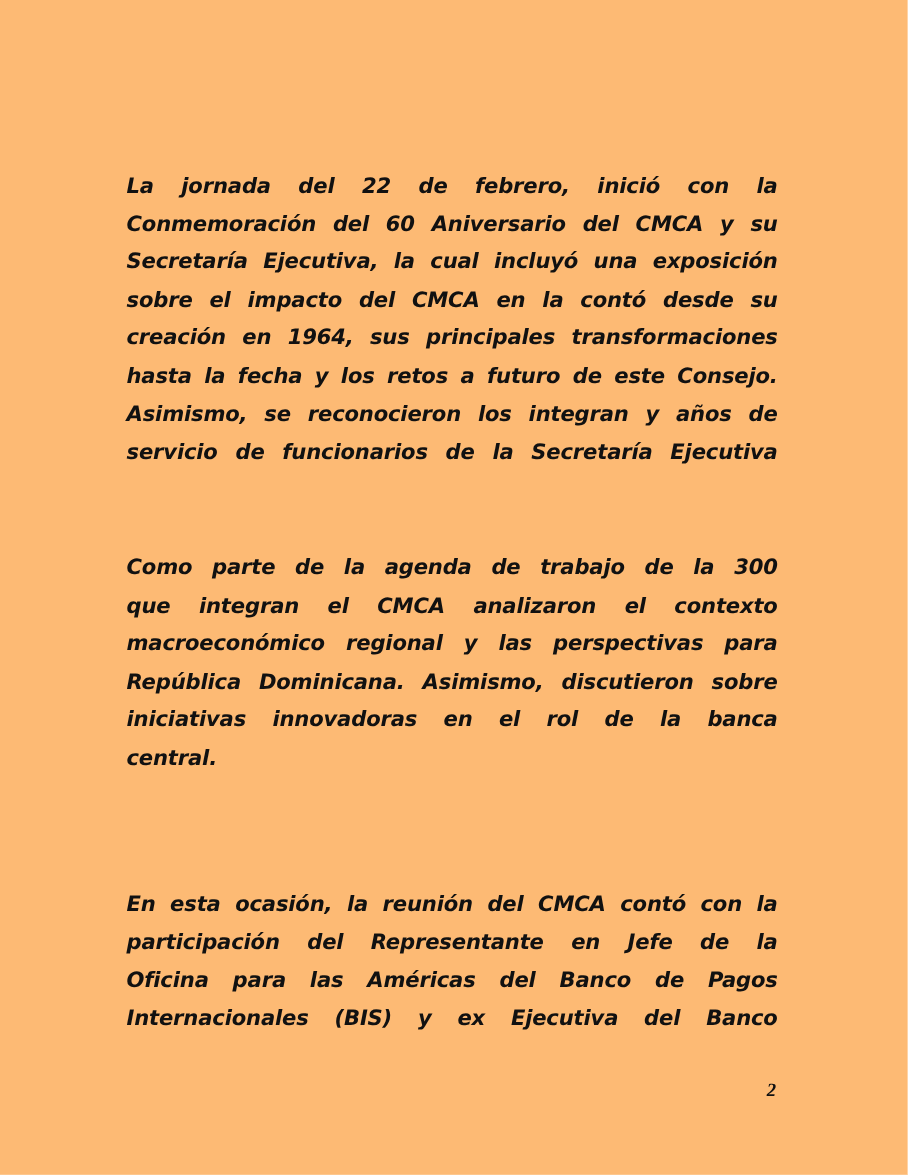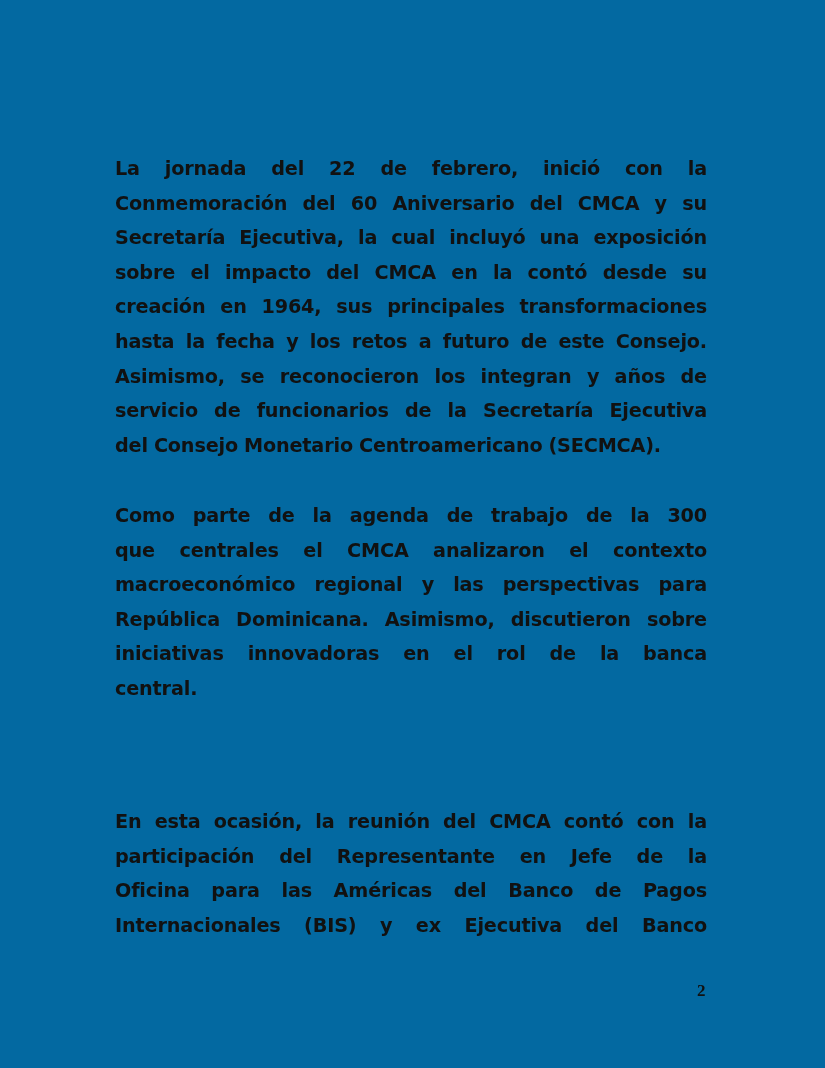--- a/index.html
+++ b/index.html
@@ -11,21 +11,22 @@
       width: 825px;
       height: 1068px;
       position: relative;
       overflow: hidden;
     }
     .page {
       position: absolute;
       left: 0; top: 0;
       width: 825px;
       height: 1068px;
-      background: #0369a1;
+      background: #fdba74;
+      font-style: italic;
     }
     .body-text {
       position: absolute;
       left: 115px;
       width: 592px;
       font-family: "DejaVu Sans", sans-serif;
       font-weight: bold;
       font-size: 19.2px;
       line-height: 34.6px;
       color: #111111;
@@ -64,26 +65,25 @@
 
   <div class="body-text p1">
     <span class="line" style="display: block;">La jornada del 22 de febrero, inició con la</span>
     <span class="line" style="display: block;">Conmemoración del 60 Aniversario del CMCA y su</span>
     <span class="line" style="display: block;">Secretaría Ejecutiva, la cual incluyó una exposición</span>
     <span class="line" style="display: block;">sobre el impacto del CMCA en la contó desde su</span>
     <span class="line" style="display: block;">creación en 1964, sus principales transformaciones</span>
     <span class="line" style="display: block;">hasta la fecha y los retos a futuro de este Consejo.</span>
     <span class="line" style="display: block;">Asimismo, se reconocieron los integran y años de</span>
     <span class="line" style="display: block;">servicio de funcionarios de la Secretaría Ejecutiva</span>
-    <span class="line last" style="display: block;">del Consejo Monetario Centroamericano (SECMCA).</span>
   </div>
 
   <div class="body-text p2">
     <span class="line" style="display: block;">Como parte de la agenda de trabajo de la 300</span>
-    <span class="line" style="display: block;">que centrales el CMCA analizaron el contexto</span>
+    <span class="line" style="display: block;">que integran el CMCA analizaron el contexto</span>
     <span class="line" style="display: block;">macroeconómico regional y las perspectivas para</span>
     <span class="line" style="display: block;">República Dominicana. Asimismo, discutieron sobre</span>
     <span class="line" style="display: block;">iniciativas innovadoras en el rol de la banca</span>
     <span class="line last" style="display: block;">central.</span>
   </div>
 
   <div class="body-text p3">
     <span class="line" style="display: block;">En esta ocasión, la reunión del CMCA contó con la</span>
     <span class="line" style="display: block;">participación del Representante en Jefe de la</span>
     <span class="line" style="display: block;">Oficina para las Américas del Banco de Pagos</span>

